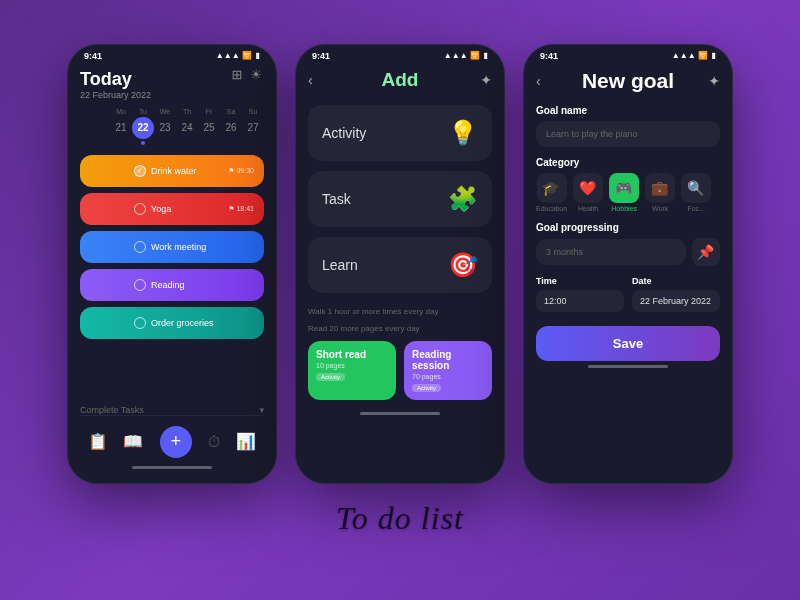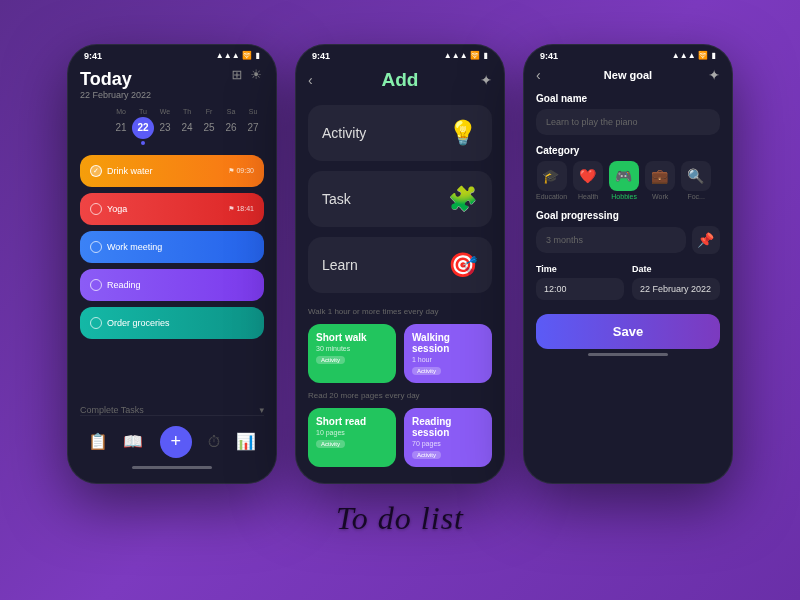--- a/index.html
+++ b/index.html
@@ -148,20 +148,21 @@
     .task-item.purple { background: linear-gradient(90deg, #8b5cf6, #7c3aed); }
     .task-item.teal { background: linear-gradient(90deg, #14b8a6, #0d9488); }
 
     .task-label {
       color: #fff;
       font-size: 9px;
       font-weight: 500;
       display: flex;
       align-items: center;
       gap: 5px;
+      margin-left: 44px;
     }
     .task-check {
       width: 12px;
       height: 12px;
       border-radius: 50%;
       border: 1.5px solid rgba(255,255,255,0.7);
       display: flex;
       align-items: center;
       justify-content: center;
     }
@@ -317,21 +318,21 @@
       margin-bottom: 12px;
     }
     .goal-back {
       position: absolute;
       left: 0;
       color: #aaa;
       font-size: 14px;
     }
     .goal-title {
       color: #fff;
-      font-size: 11px;
+      font-size: 21px;
       font-weight: 600;
     }
     .goal-settings {
       position: absolute;
       right: 0;
       color: #aaa;
       font-size: 14px;
     }
 
     .form-section {
@@ -606,32 +607,20 @@
         <span class="add-option-label">Task</span>
         <span class="add-option-icon">🧩</span>
       </div>
       <div class="add-option">
         <span class="add-option-label">Learn</span>
         <span class="add-option-icon">🎯</span>
       </div>
 
       <div class="recommendations-section">
         <div class="rec-subtitle">Walk 1 hour or more times every day</div>
-        <div class="rec-cards">
-          <div class="rec-card green">
-            <span class="rec-card-title">Short walk</span>
-            <span class="rec-card-sub">30 minutes</span>
-            <span class="rec-card-tag">Activity</span>
-          </div>
-          <div class="rec-card purple-card">
-            <span class="rec-card-title">Walking session</span>
-            <span class="rec-card-sub">1 hour</span>
-            <span class="rec-card-tag">Activity</span>
-          </div>
-        </div>
         <div class="rec-subtitle">Read 20 more pages every day</div>
         <div class="rec-cards">
           <div class="rec-card green">
             <span class="rec-card-title">Short read</span>
             <span class="rec-card-sub">10 pages</span>
             <span class="rec-card-tag">Activity</span>
           </div>
           <div class="rec-card purple-card">
             <span class="rec-card-title">Reading session</span>
             <span class="rec-card-sub">70 pages</span>

